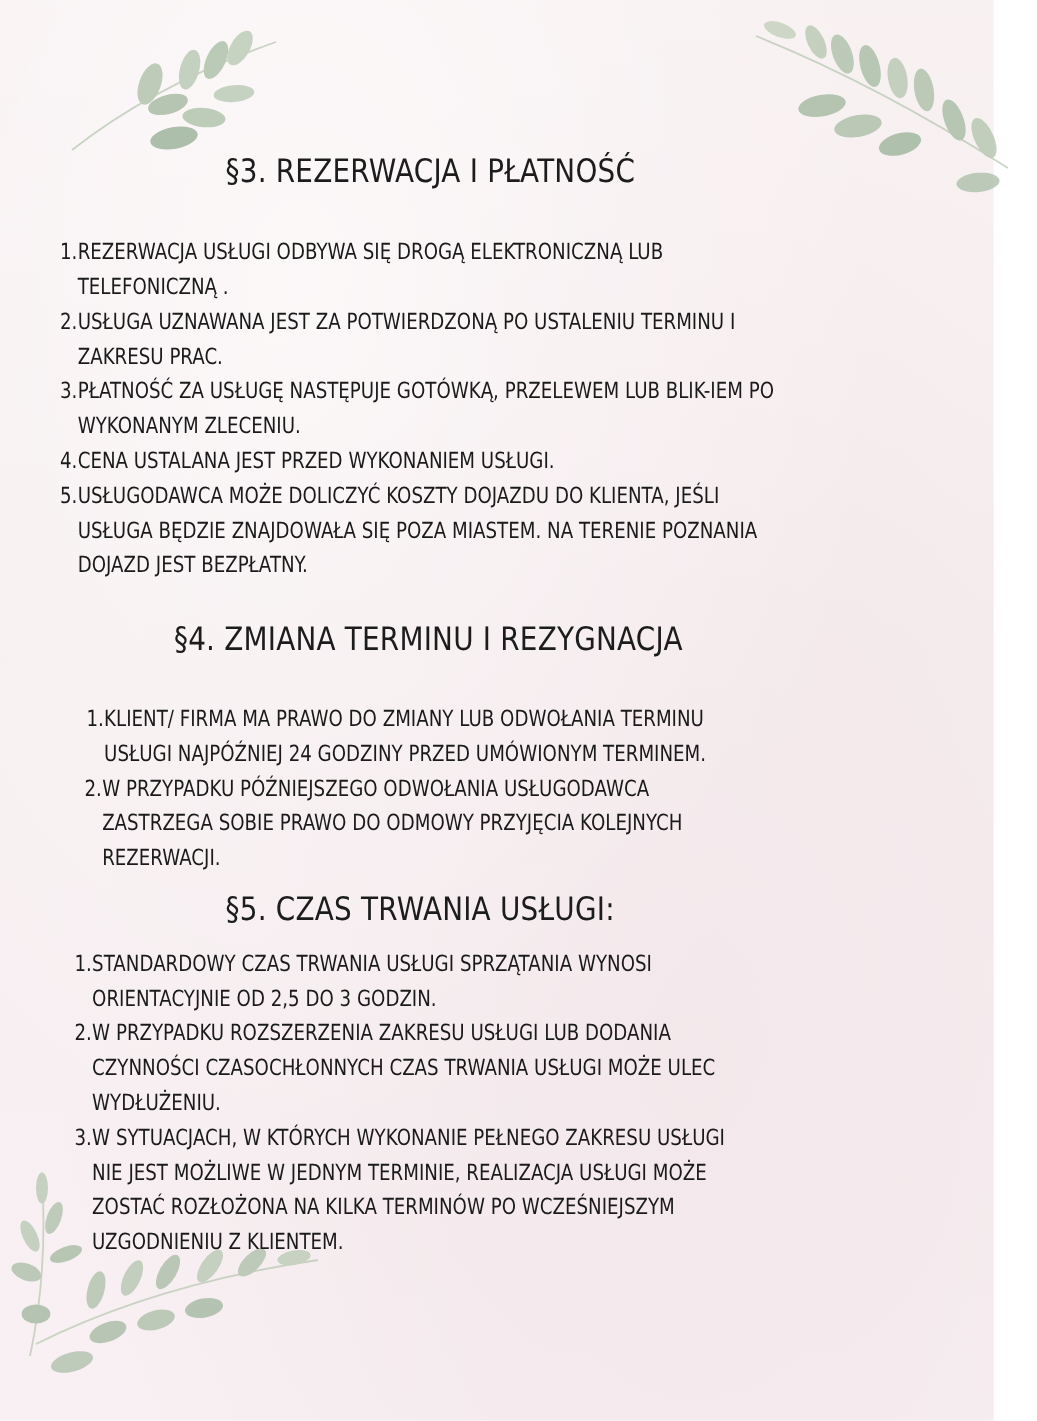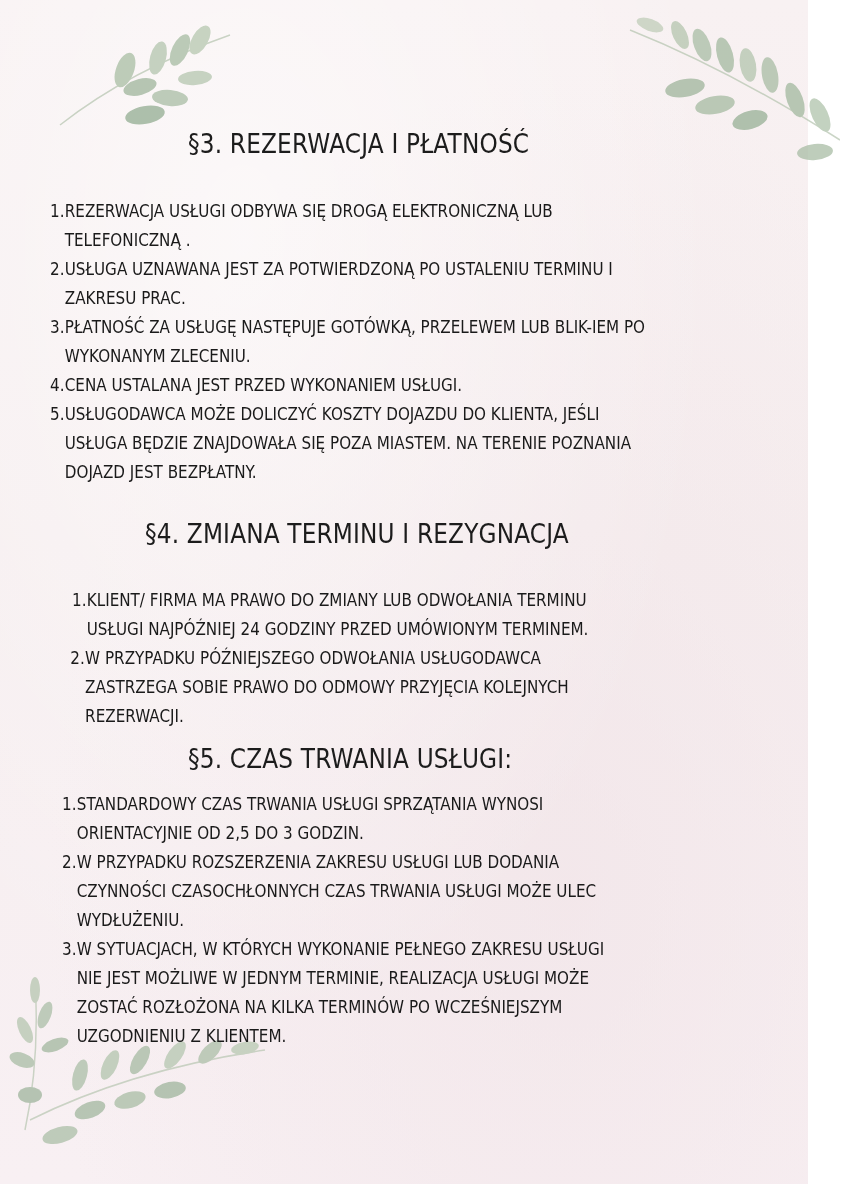--- a/index.html
+++ b/index.html
@@ -10,20 +10,21 @@
     color: #1a1a1a;
     position: relative;
   }
   .paper {
     position: absolute; left: 0; top: 0;
     width: 808px; height: 1184px;
     background:
       radial-gradient(ellipse at 30% 20%, rgba(255,255,255,0.55), rgba(255,255,255,0) 60%),
       radial-gradient(ellipse at 70% 75%, rgba(240,226,230,0.6), rgba(255,255,255,0) 65%),
       linear-gradient(180deg, #f8f1f2 0%, #f6eeef 45%, #f8f0f3 100%);
+    padding-left: 20px;
   }
   .leaves { position: absolute; pointer-events: none; }
   .heading {
     position: absolute;
     font-family: "DejaVu Sans", sans-serif;
     font-size: 27px;
     letter-spacing: 0.2px;
     color: #1c1c1c;
     font-weight: normal;
     white-space: nowrap;

